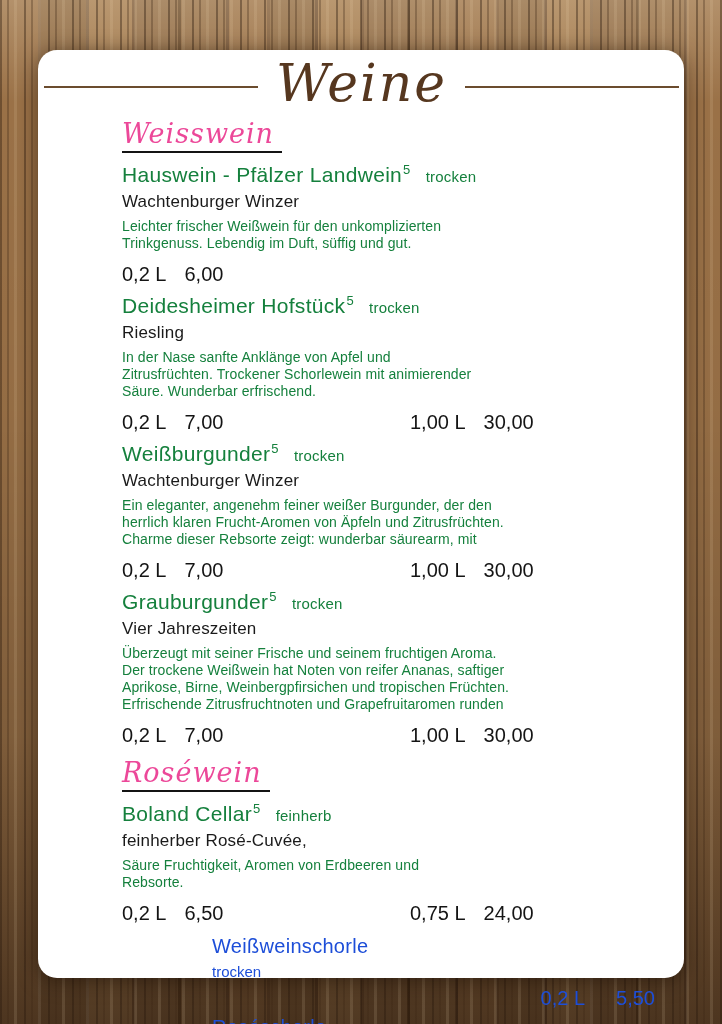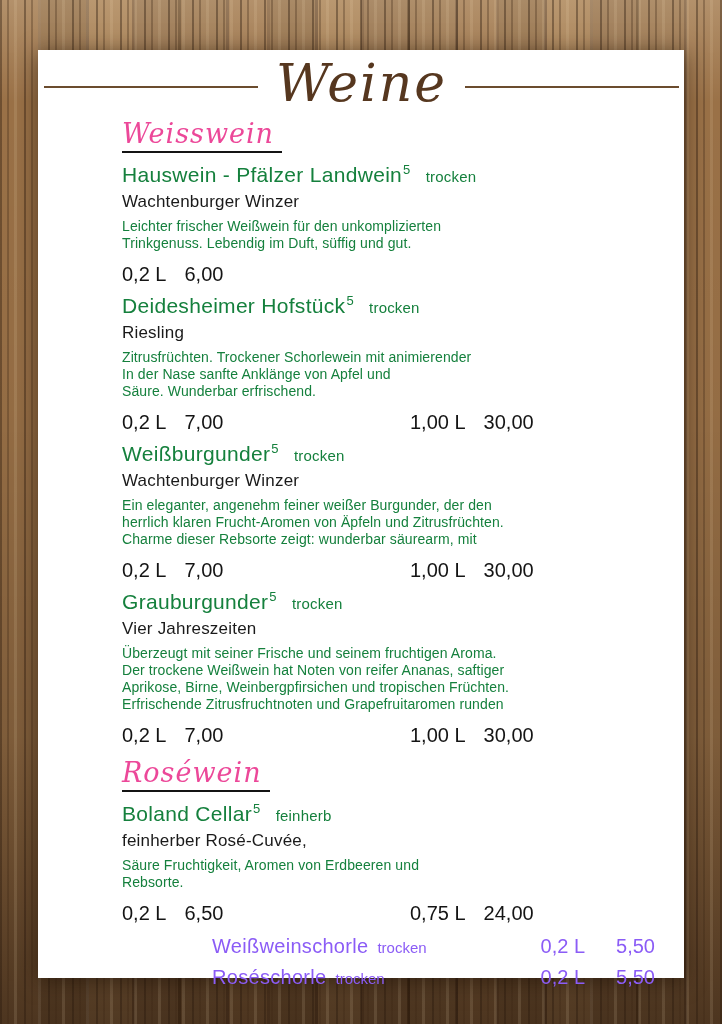--- a/index.html
+++ b/index.html
@@ -26,20 +26,21 @@
         #9a7147 0px 38px,  #7e5a38 38px 41px,
         #8d6841 41px 86px, #6f4e30 86px 89px,
         #a27a4e 89px 132px, #7a5736 132px 135px,
         #8f6a44 135px 178px, #684828 178px 181px,
         #946e46 181px 226px, #755334 226px 229px);
   }
   .paper {
     position:absolute; left:38px; top:50px; width:646px; height:928px;
     background:#ffffff; box-shadow:0 3px 20px rgba(25,12,4,0.55);
     box-sizing:border-box;
+    border-radius:19px;
   }
   .title-row {
     display:flex; align-items:center;
     margin:6px 5px 0 6px; height:62px;
   }
   .rule { flex:1; height:2px; background:#6b4c2e; }
   .page-title {
     font-family:"DejaVu Serif", serif; font-style:italic; font-weight:normal;
     font-size:52px; line-height:1; color:#56371f;
     margin:0 18px; padding-bottom:8px; letter-spacing:2px;
@@ -56,21 +57,21 @@
   .entry { margin-bottom:8px; }
   .name-row { font-size:21px; line-height:24px; letter-spacing:0.3px; color:#15803d; }
   .sup { font-size:13px; position:relative; top:-8px; margin-left:1px; }
   .qualifier { font-size:15px; margin-left:9px; letter-spacing:0.2px; }
   .producer { font-size:17px; line-height:21px; margin-top:1px; letter-spacing:0.2px; }
   .desc { font-size:14px; line-height:17px; margin-top:6px; color:#15803d; letter-spacing:0.1px; }
   .price-row { display:flex; margin-top:10px; font-size:20px; line-height:24px; color:#141414; }
   .price { display:flex; gap:18px; }
   .price-small { flex:none; width:288px; }
   .extras { margin-top:6px; }
-  .extra-row { display:flex; align-items:baseline; font-size:20px; line-height:26px; margin-top:3px; color:#8b5cf6; }
+  .extra-row { display:flex; align-items:baseline; font-size:20px; line-height:26px; margin-top:3px; color:#1d4ed8;flex-direction:column; }
   .extra-name { margin-left:90px; letter-spacing:0.3px; }
   .extra-qualifier { font-size:15px; margin-left:9px; }
   .extra-price { margin-left:auto; display:flex; gap:18px; }
   .extra-amt { min-width:52px; text-align:right; }
 </style>
 </head>
 <body>
 
 <div class="wood">
   <div class="paper">
@@ -105,22 +106,22 @@
       </div>
 
       
       <div class="entry">
         <div class="name-row">
           <span>Deidesheimer Hofstück</span><span class="sup">5</span>
           <span class="qualifier">trocken</span>
         </div>
         <div class="producer">Riesling</div>
         <div class="desc">
+          <div>In der Nase sanfte Anklänge von Apfel und</div>
           <div>Zitrusfrüchten. Trockener Schorlewein mit animierender</div>
-          <div>In der Nase sanfte Anklänge von Apfel und</div>
           <div>Säure. Wunderbar erfrischend.</div>
         </div>
         <div class="price-row">
           <div class="price price-small">
             <span>0,2 L</span>
             <span>7,00</span>
           </div>
           <div class="price">
             <span>1,00 L</span>
             <span>30,00</span>

